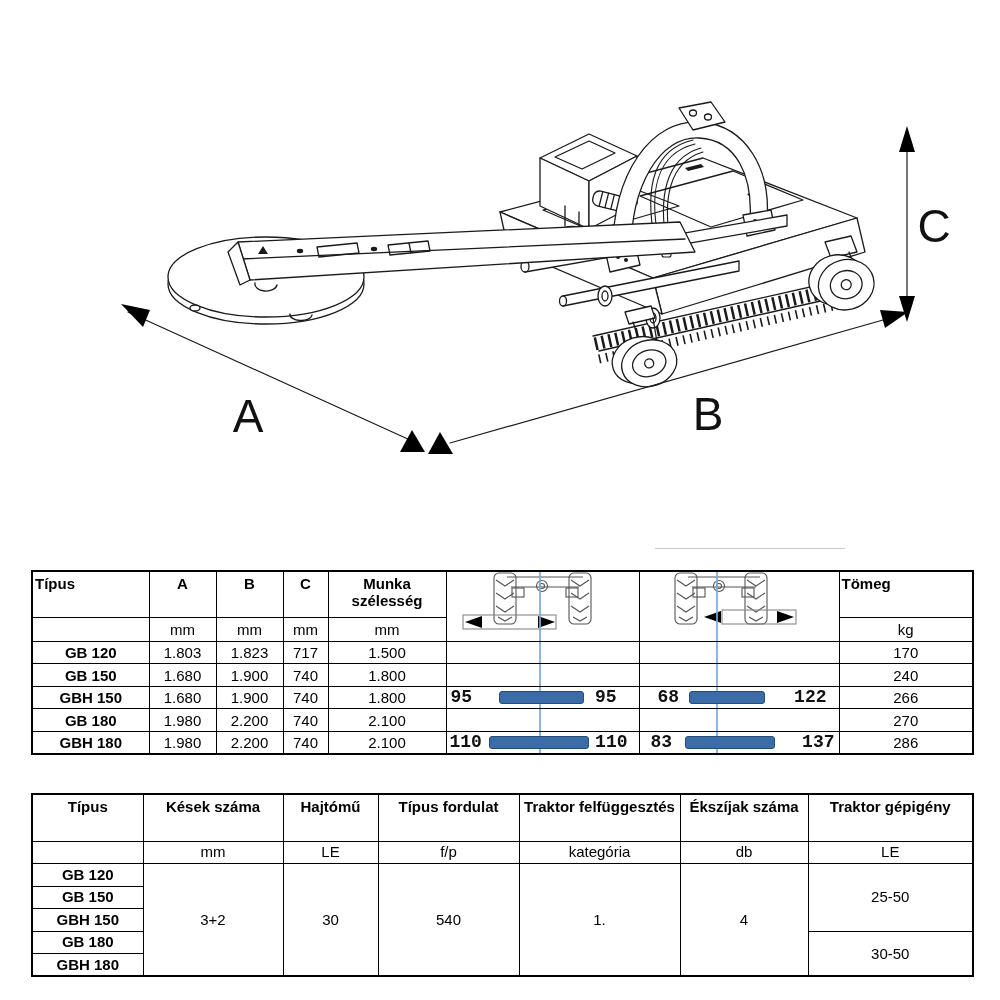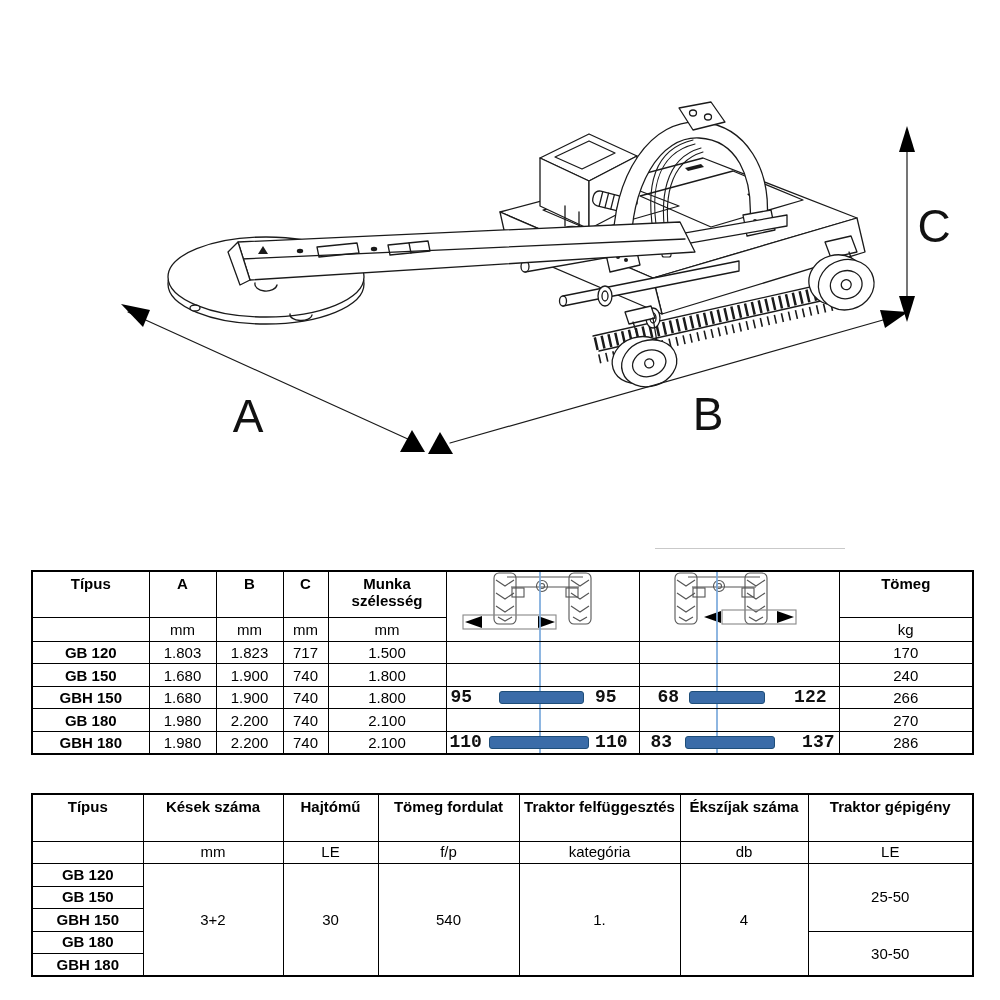--- a/index.html
+++ b/index.html
@@ -1,21 +1,21 @@
 <!DOCTYPE html>
 <html><head>
 <meta charset="utf-8">
 <style>
   html,body{margin:0;padding:0;background:#fff;}
   body{width:1000px;height:1000px;position:relative;font-family:"Liberation Sans",sans-serif;color:#000;}
   .abs{position:absolute;}
   
   table.spec{border-collapse:collapse;table-layout:fixed;border:2px solid #000;background:#fff;}
   table.spec td,table.spec th{border:1px solid #000;font-size:15px;line-height:1.15;overflow:hidden;}
-  table.spec th{font-weight:bold;vertical-align:top;padding:3px 2px 0 2px;text-align:center;white-space:normal;}
+  table.spec th{font-weight:bold;vertical-align:top;padding:3px 2px 0 2px;white-space:normal;}
   table.spec td{text-align:center;vertical-align:middle;padding:0 2px;white-space:nowrap;}
   th.hleft{text-align:left;padding-left:7px;}
   th.hleft2{text-align:left;padding-left:12px;}
   td.model{font-weight:bold;text-align:left;padding-left:7px;}
   td.diag{position:relative;padding:0;}
   .cl{position:absolute;top:-1px;bottom:-1px;width:2px;background:#7aa9dc;opacity:.85;}
   .bar{position:absolute;top:4px;height:13px;background:#3b6ca8;border:1.5px solid #1f4e79;border-radius:3px;box-sizing:border-box;}
   .bnum{position:absolute;top:0;line-height:21px;font-family:Liberation Mono, monospace;font-weight:bold;font-size:18px;color:#111;}
   .faintline{position:absolute;height:1px;background:#c9c9c9;}
   svg text.dimlbl{font-family:"Liberation Sans",sans-serif;font-size:46px;fill:#111;}
@@ -330,21 +330,21 @@
       <col style="width:141px">
     <col style="width:161px">
       <col style="width:128px">
       <col style="width:165px">
   </colgroup>
   <tbody>
       <tr style="height:47px">
     <th>Típus</th>
     <th>Kések száma</th>
     <th>Hajtómű</th>
-    <th>Tömeg fordulat</th>
+    <th>Típus fordulat</th>
     <th>Traktor felfüggesztés</th>
     <th>Ékszíjak száma</th>
     <th>Traktor gépigény</th>
   </tr>
   <tr style="height:22px">
     <td></td>
     <td>mm</td>
     <td>LE</td>
     <td>f/p</td>
     <td>kategória</td>

